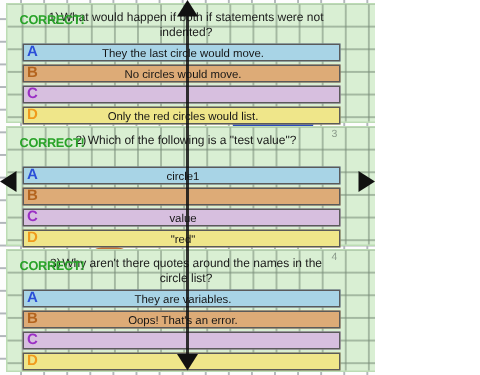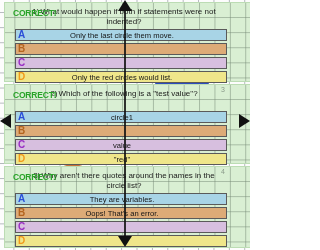--- a/index.html
+++ b/index.html
@@ -150,24 +150,25 @@
     <div class="gridover"></div>
     <div class="qhead">
       <div class="correct">CORRECT!</div>
       <div class="qtext">
         <span class="qnum">1)</span><span>What would happen if both if statements were not indented?</span>
       </div>
     </div>
     <div class="answers">
       <div class="ans ansA">
         <span class="letter">A</span>
-        <span class="txt">Only the last circle them move.</span>
+        <span class="txt">They the last circle would move.</span>
       </div>
       <div class="ans ansB">
         <span class="letter">B</span>
+        <span class="txt">No circles would move.</span>
       </div>
       <div class="ans ansC">
         <span class="letter">C</span>
       </div>
       <div class="ans ansD">
         <span class="letter">D</span>
         <span class="txt">Only the red circles would list.</span>
       </div>
     </div>
   </div>

